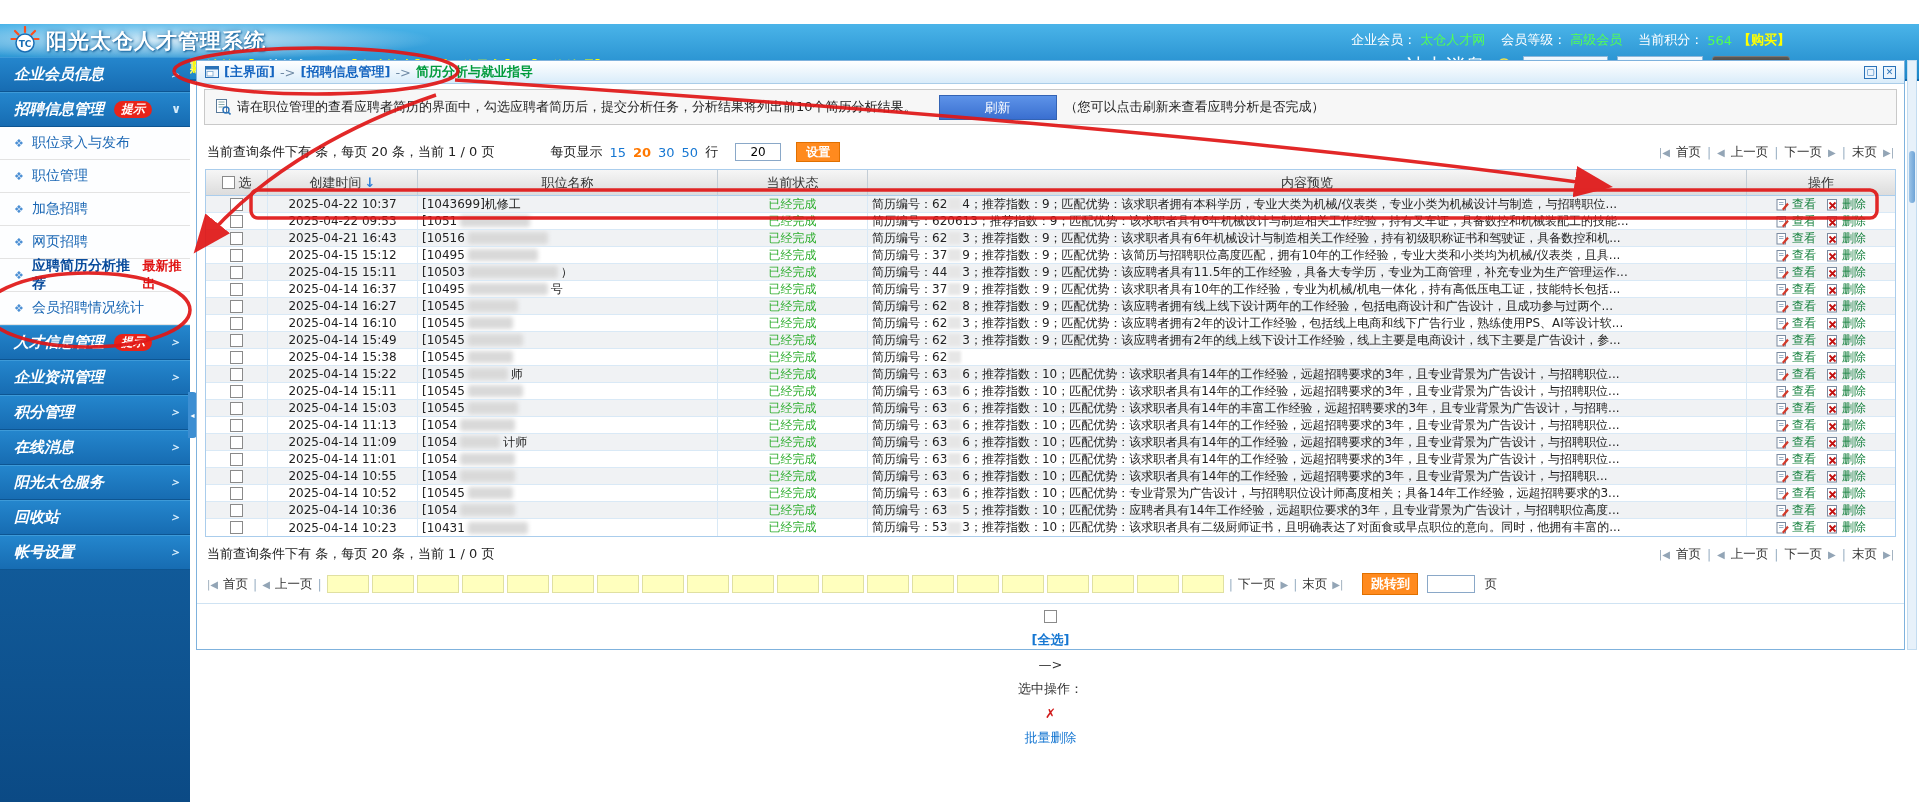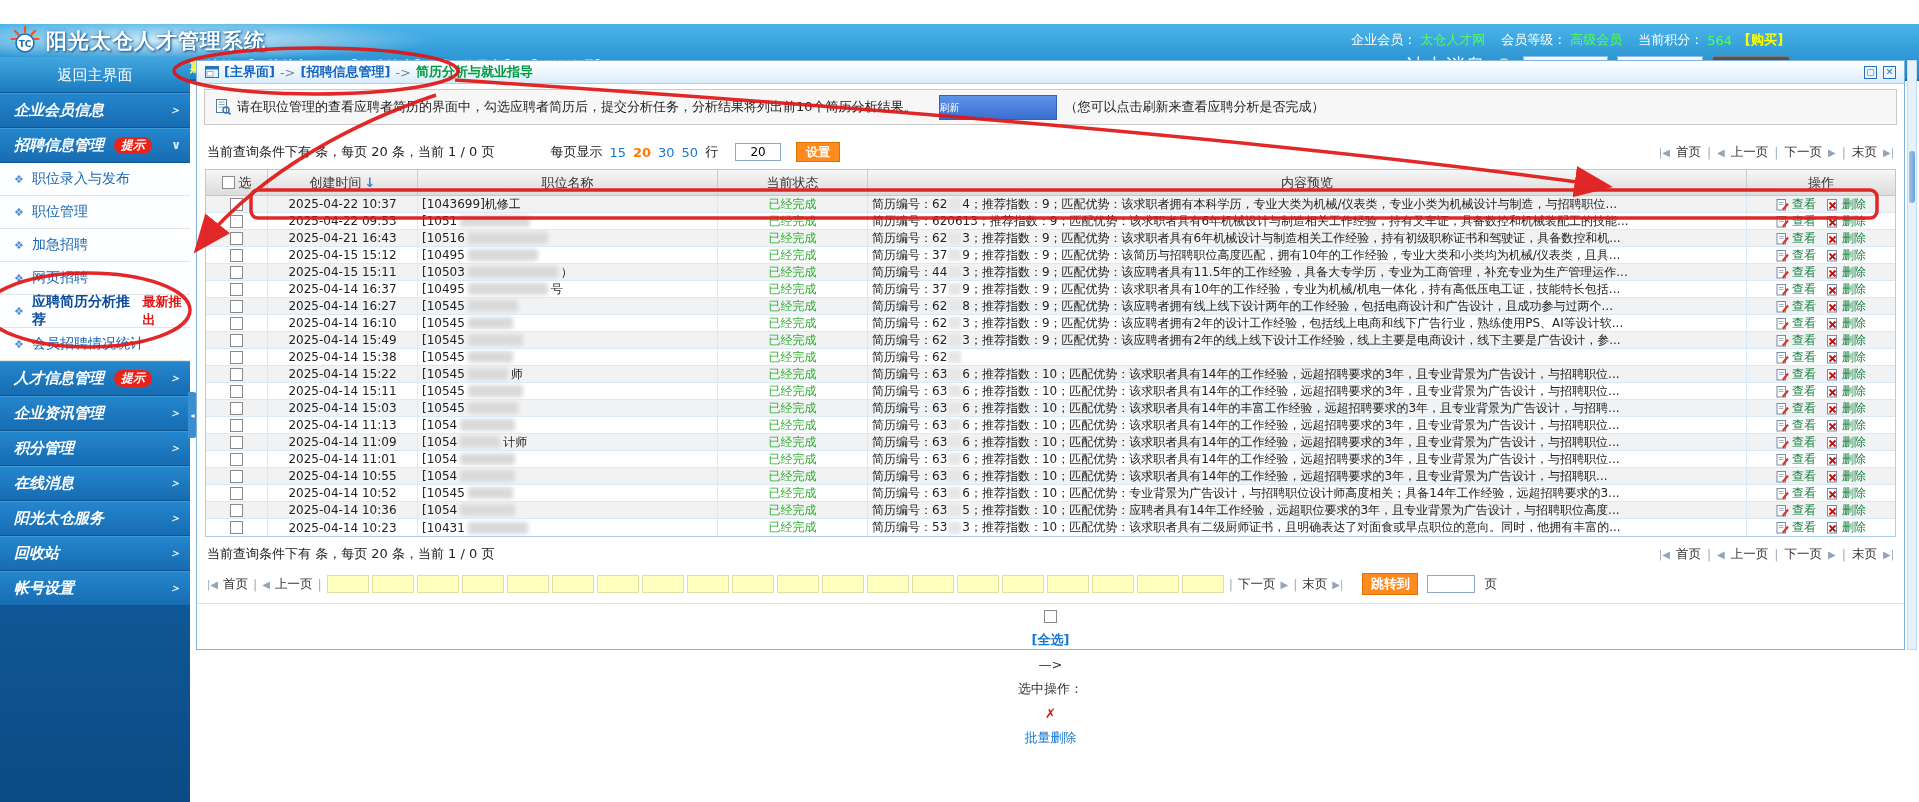--- a/index.html
+++ b/index.html
@@ -64,21 +64,21 @@
         font-size:13px; font-weight:bold; }
   .crumb-lk { color:#1565c0; cursor:pointer; }
   .crumb-sep { color:#6f8aa5; font-weight:normal; }
   .crumb-cur { color:#009b3c; }
   .winicons { margin-left:auto; display:flex; gap:6px; align-items:center; }
   .wic { width:13px; height:13px; border:1px solid #2a72b8; color:#2a72b8; font-size:9px;
         display:flex; align-items:center; justify-content:center; background:#eaf4fd; cursor:pointer; }
   .infobar { margin:5px 7px 0; height:36px; border:1px solid #c9c9c9; background:#f7f7f7;
         display:flex; align-items:center; padding:0 10px; font-size:13px; color:#222; }
   .refresh { margin-left:22px; width:118px; height:25px; background:linear-gradient(#5d93e8,#3a6fd0);
-        border:1px solid #3363b4; color:#fff; font-size:10px; line-height:23px;
+        border:1px solid #3363b4; color:#fff; font-size:13px; text-align:center; line-height:23px;
         cursor:pointer; flex:none; }
   .note { margin-left:8px; }
   .filterrow { margin-top:16px; height:22px; padding:0 10px; display:flex; align-items:center;
         font-size:13px; color:#222; }
   .pp { margin-left:56px; display:flex; align-items:center; gap:7px; }
   .opt { color:#1677d2; cursor:pointer; }
   .opt.active { color:#ff7800; font-weight:bold; }
   .pp-in { width:46px; height:18px; border:1px solid #8aa8c8; font-size:12px; text-align:center;
         font-family:"DejaVu Sans",sans-serif; margin-left:10px; }
   .setbtn { margin-left:8px; width:44px; height:20px; background:#ff8a1e; border:1px solid #e07000;
@@ -188,21 +188,20 @@
       </svg>
       <span>修改密码</span>
     </span>
     <span class="tbtn-dark">
       <span>退出系统</span>
     </span>
   </div>
 </div>
 
 <div class="side">
-  <div class="side-home">返回主界面</div>
   <div id="side-items">
       <div class="sgrp">
         <span class="glabel">企业会员信息</span>
         <span class="gchev">＞</span>
       </div>
       <div class="sgrp">
         <span class="glabel">招聘信息管理</span>
         <span class="badge">提示</span>
         <span class="gchev">∨</span>
       </div>

